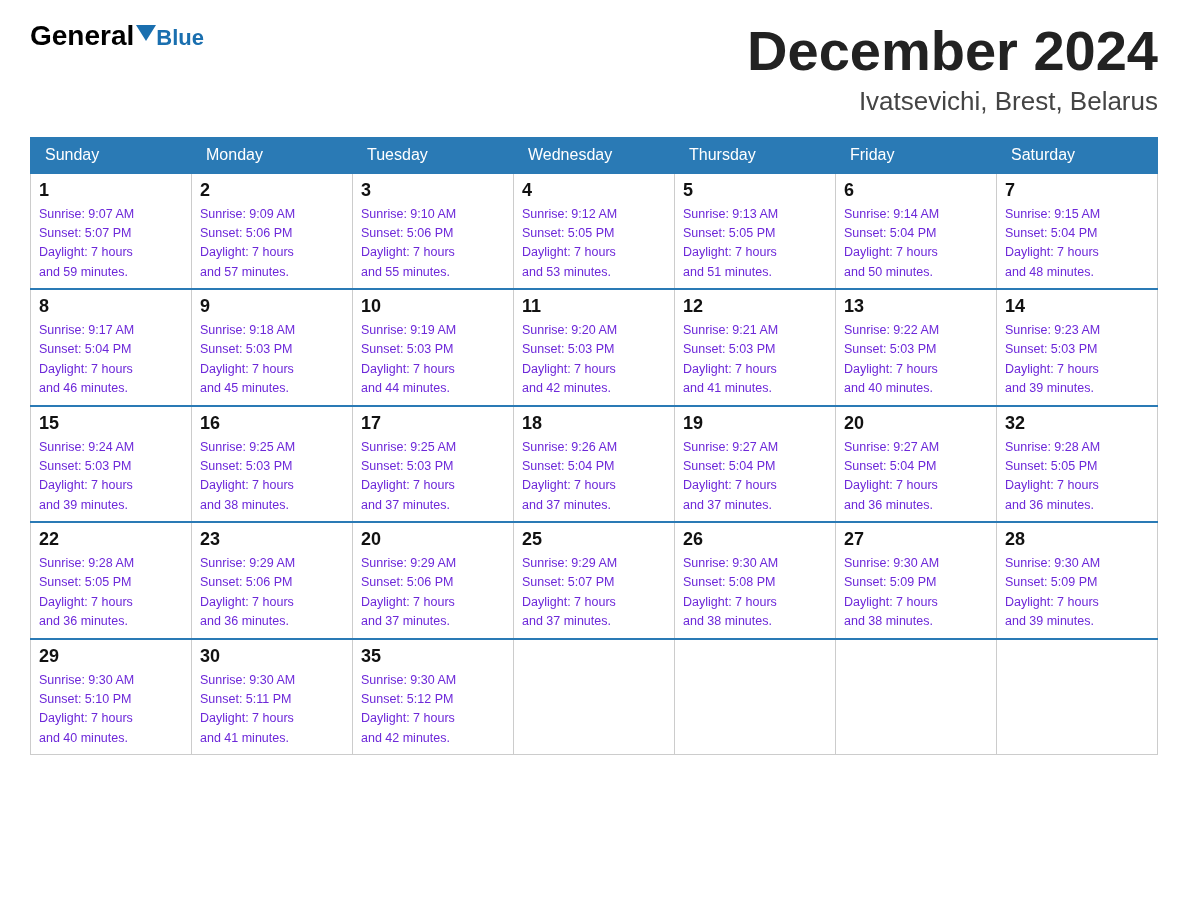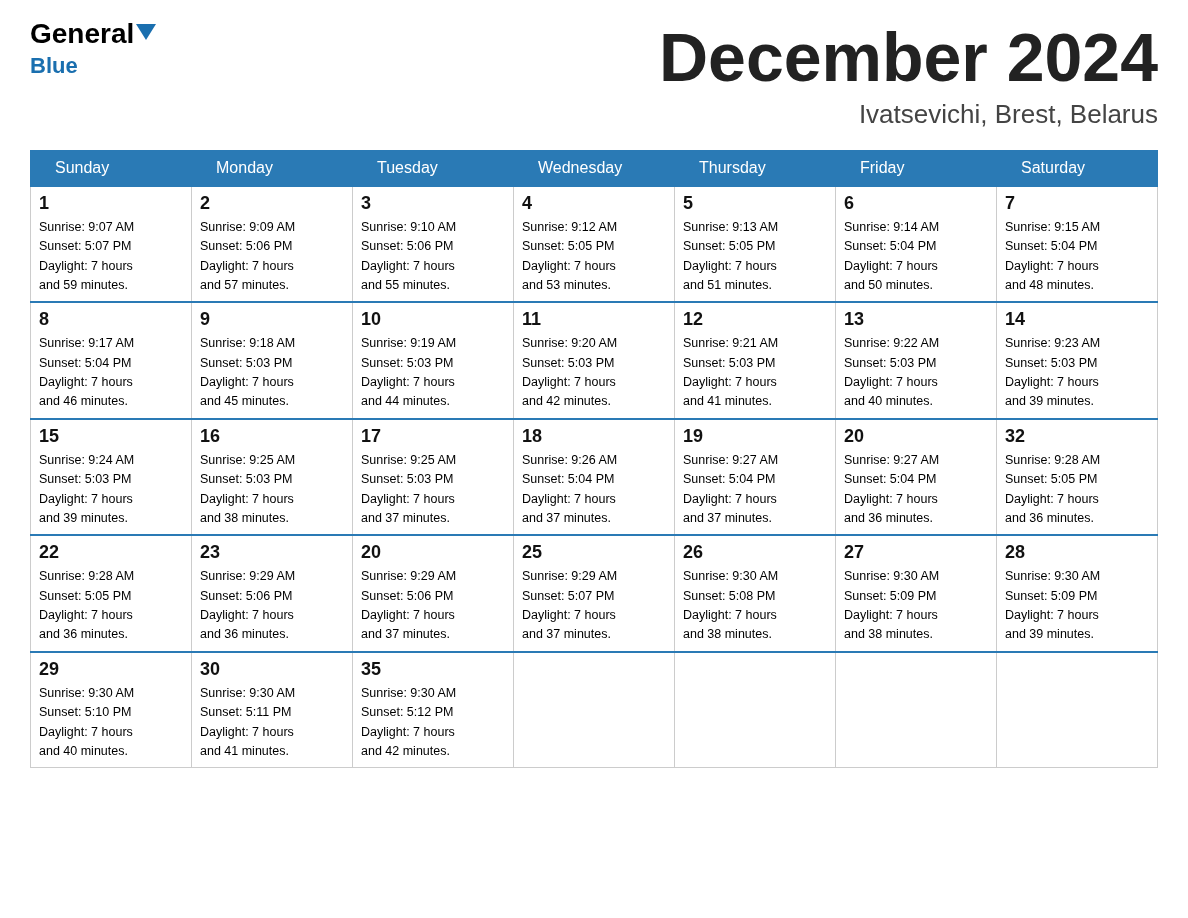--- a/index.html
+++ b/index.html
@@ -11,22 +11,22 @@
       min-height: 918px;
     }
     .header {
       display: flex;
       justify-content: space-between;
       align-items: flex-start;
       margin-bottom: 20px;
     }
     .logo {
       display: flex;
-      flex-direction: column;
-      align-items: flex-start;
+      flex-direction: row;
+      align-items: center;
     }
     .logo-text {
       font-size: 28px;
       font-weight: bold;
       color: #000;
       line-height: 1;
     }
     .logo-text span {
       color: #1a6faf;
     }
@@ -45,41 +45,41 @@
     .logo-blue {
       font-size: 22px;
       font-weight: bold;
       color: #1a6faf;
       margin-top: 5px;
     }
     .title-block {
       text-align: right;
     }
     .calendar-title {
-      font-size: 68px;
+      font-size: 56px;
       font-weight: bold;
       color: #222;
       line-height: 1.1;
     }
     .calendar-subtitle {
       font-size: 26px;
       color: #444;
       margin-top: 4px;
     }
     table {
       width: 100%;
       border-collapse: collapse;
       table-layout: fixed;
     }
     th {
       background-color: #2a7ab5;
       color: #fff;
       font-size: 16px;
       font-weight: normal;
-      padding: 8px 24px;
+      padding: 8px 14px;
       text-align: left;
       border: 1px solid #2a7ab5;
     }
     td {
       border: 1px solid #ccc;
       vertical-align: top;
       padding: 6px 8px;
       font-size: 13px;
       color: #222;
       height: 110px;
@@ -87,21 +87,21 @@
     td .day-num {
       font-size: 18px;
       font-weight: bold;
       display: block;
       margin-bottom: 4px;
       color: #111;
     }
     td .day-info {
       font-size: 12.5px;
       line-height: 1.55;
-      color: #000000;
+      color: #6d28d9;
     }
     td.empty {
       background: #fff;
     }
     tr:first-child td {
       border-top: 2px solid #2a7ab5;
     }
     tr td {
       border-top: 2px solid #2a7ab5;
     }

